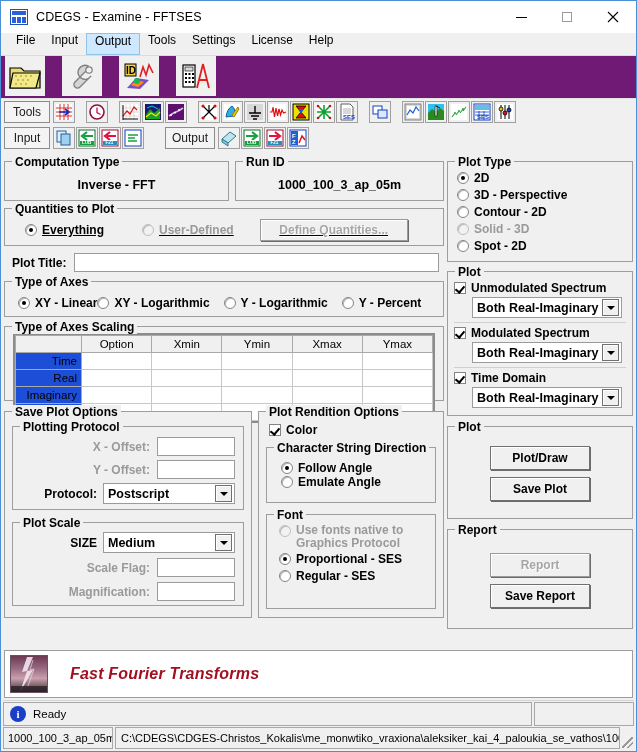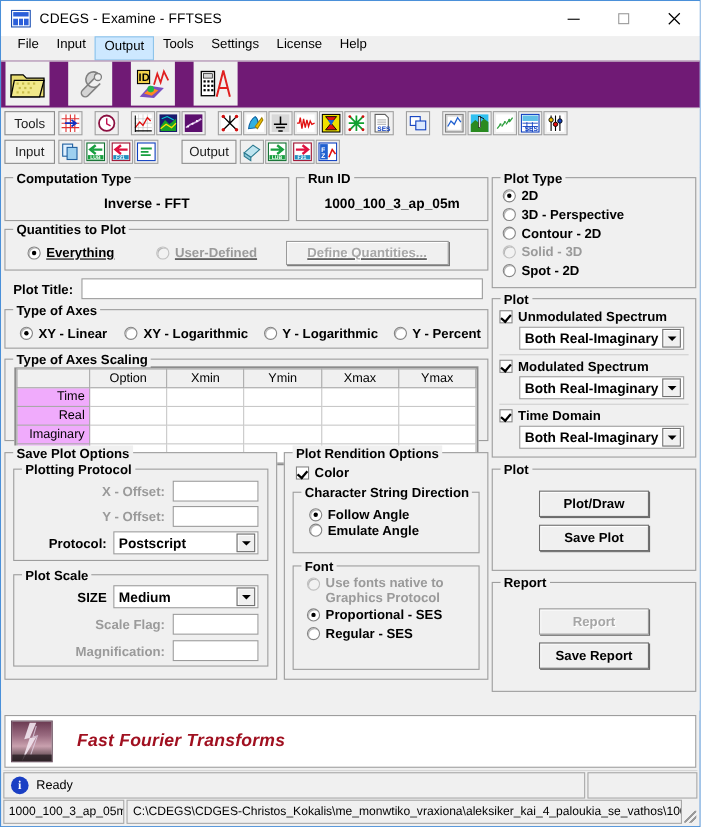--- a/index.html
+++ b/index.html
@@ -179,21 +179,21 @@
     font-size: 11.5px; table-layout: fixed;
   }
   table.scaling th, table.scaling td {
     border: 1px solid #c8c8c8; height: 17px; padding: 0;
   }
   table.scaling th {
     background: #f0f0f0; font-weight: normal; color: #000;
     border: 1px solid #a9a9a9;
   }
   table.scaling td.rowhdr {
-    background: #f0abfc; text-align: right; padding-right: 4px;
+    background: #1d4ed8; text-align: right; padding-right: 4px;
     border: 1px solid #a9a9a9;
   }
   table.scaling td.cell { background: #ffffff; }
   .tablewrap {
     border: 2px solid #8c8c8c; background: #ffffff;
     margin: 6px 8px 8px 8px;
   }
   
   .banner {
     margin: 4px 3px 0 3px; height: 48px; background: #ffffff;
@@ -593,21 +593,21 @@
           </svg>
       </div>
     </div>
   </div>
 
   <div class="content">
 
     <div class="col-left">
 
       <div class="row" style="gap:6px; align-items:stretch;">
-        <div class="gbox" style="width:259px; height:40px; margin-top:6px;">
+        <div class="gbox" style="width:225px; height:40px; margin-top:6px;">
           <div class="legend">Computation Type</div>
           <div style="display:flex;align-items:center;justify-content:center;height:100%;padding-top:7px;">
             <span style="font-size:12.5px;font-weight:bold;">Inverse - FFT</span>
           </div>
         </div>
         <div class="gbox" style="flex:1; height:40px; margin-top:6px;">
           <div class="legend">Run ID</div>
           <div style="display:flex;align-items:center;justify-content:center;height:100%;padding-top:7px;">
             <span style="font-size:12.5px;font-weight:bold;">1000_100_3_ap_05m</span>
           </div>
@@ -636,21 +636,21 @@
         <input class="tinput" style="flex: 1 1 0%; margin-left: 8px; margin-right: 5px;" value="">
       </div>
 
       <div class="gbox" style="height:36px;margin-top:9px;">
         <div class="legend">Type of Axes</div>
         <div class="row" style="height:100%;padding-top:7px;padding-left:13px;">
           <div class="row">
             <span class="radio checked"></span>
             <span class="lbl">XY - Linear</span>
           </div>
-          <div class="row" style="margin-left:16px;">
+          <div class="row" style="">
             <span class="radio"></span>
             <span class="lbl">XY - Logarithmic</span>
           </div>
           <div class="row" style="margin-left:14px;">
             <span class="radio"></span>
             <span class="lbl">Y - Logarithmic</span>
           </div>
           <div class="row" style="margin-left:14px;">
             <span class="radio"></span>
             <span class="lbl">Y - Percent</span>

